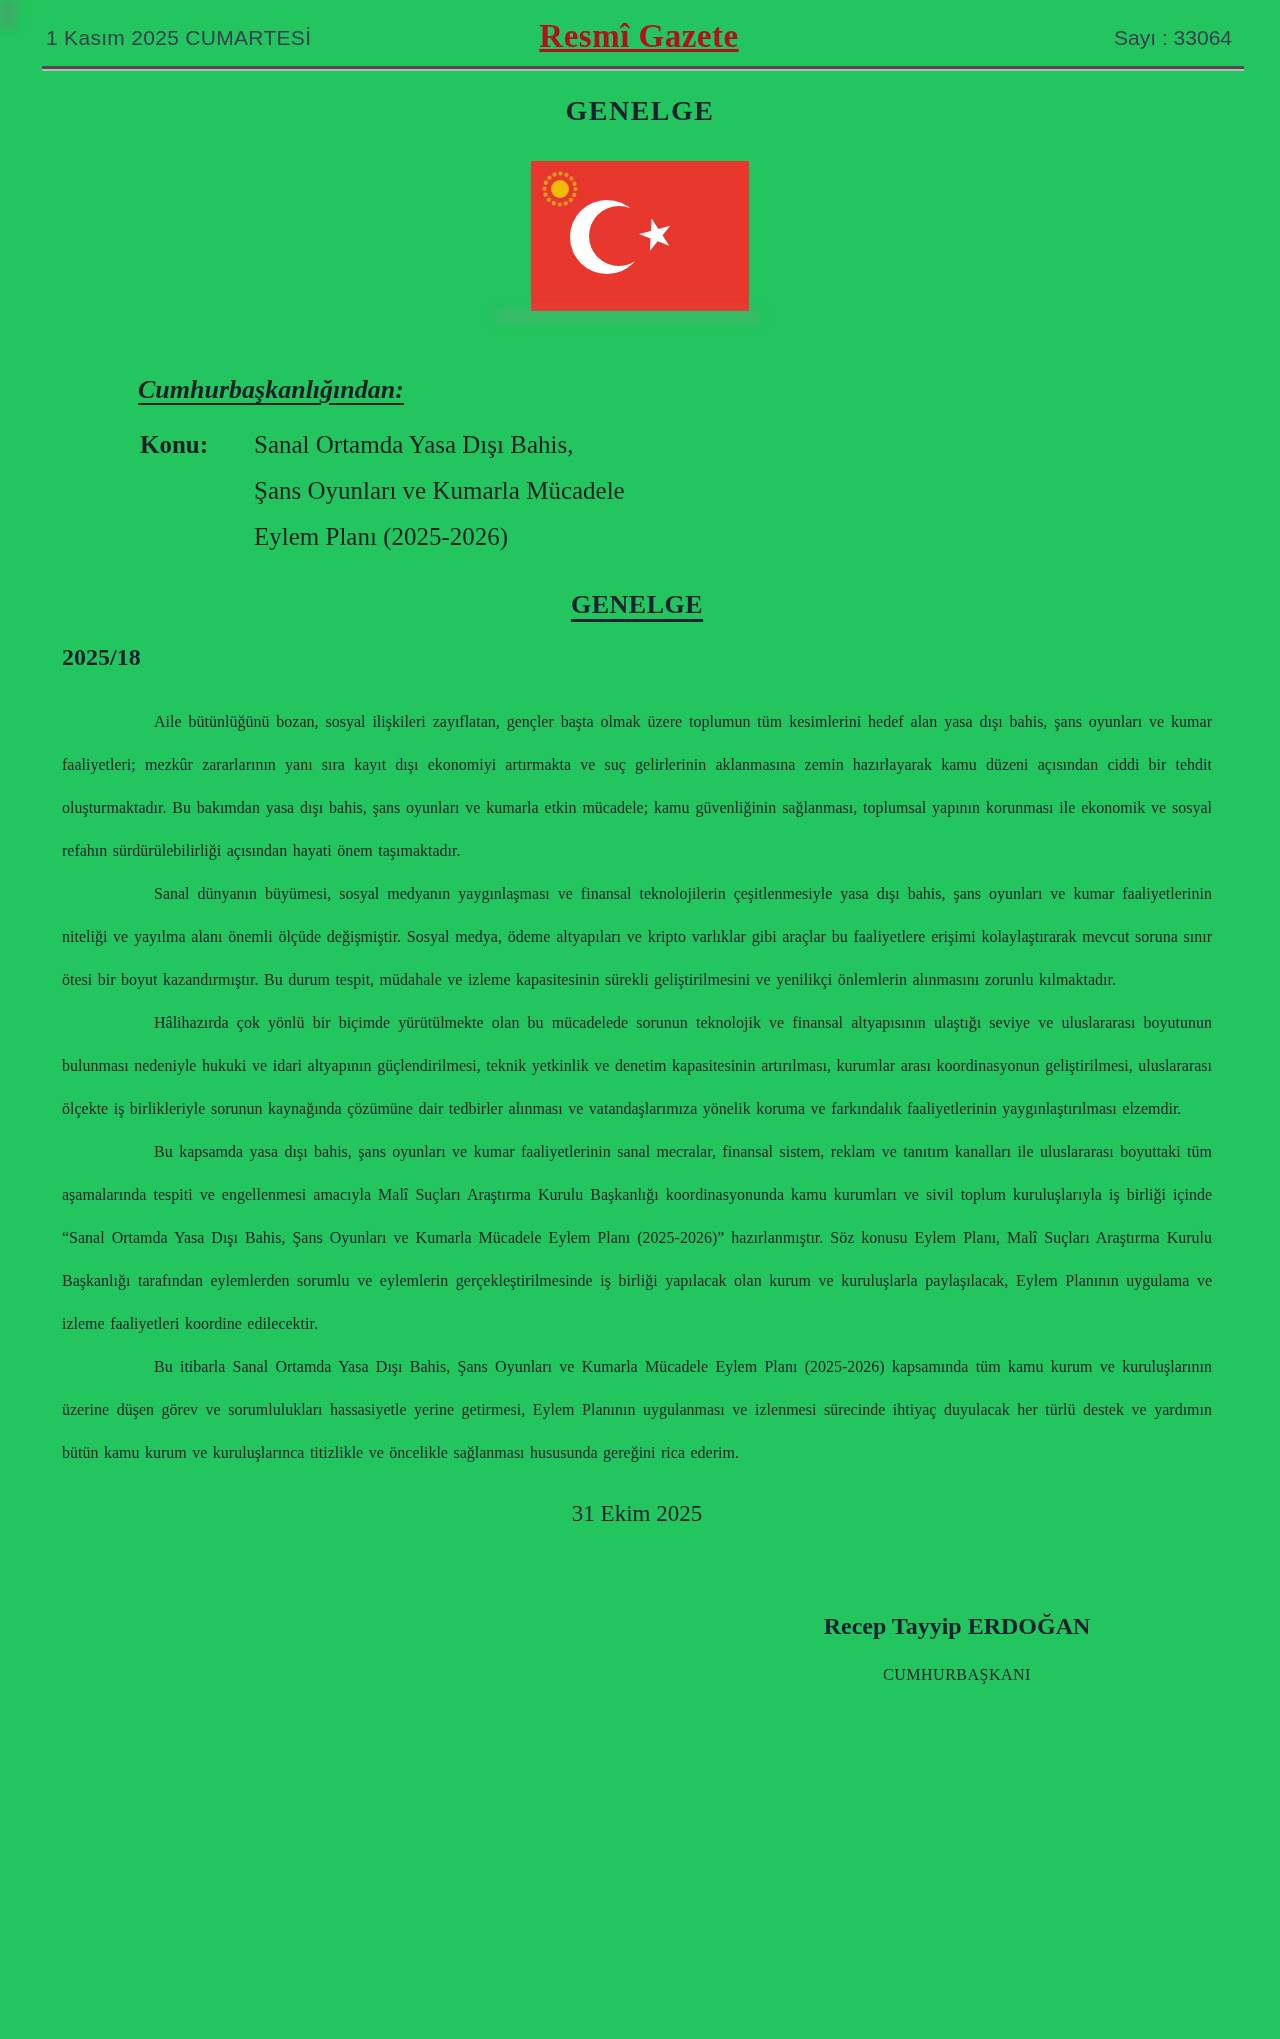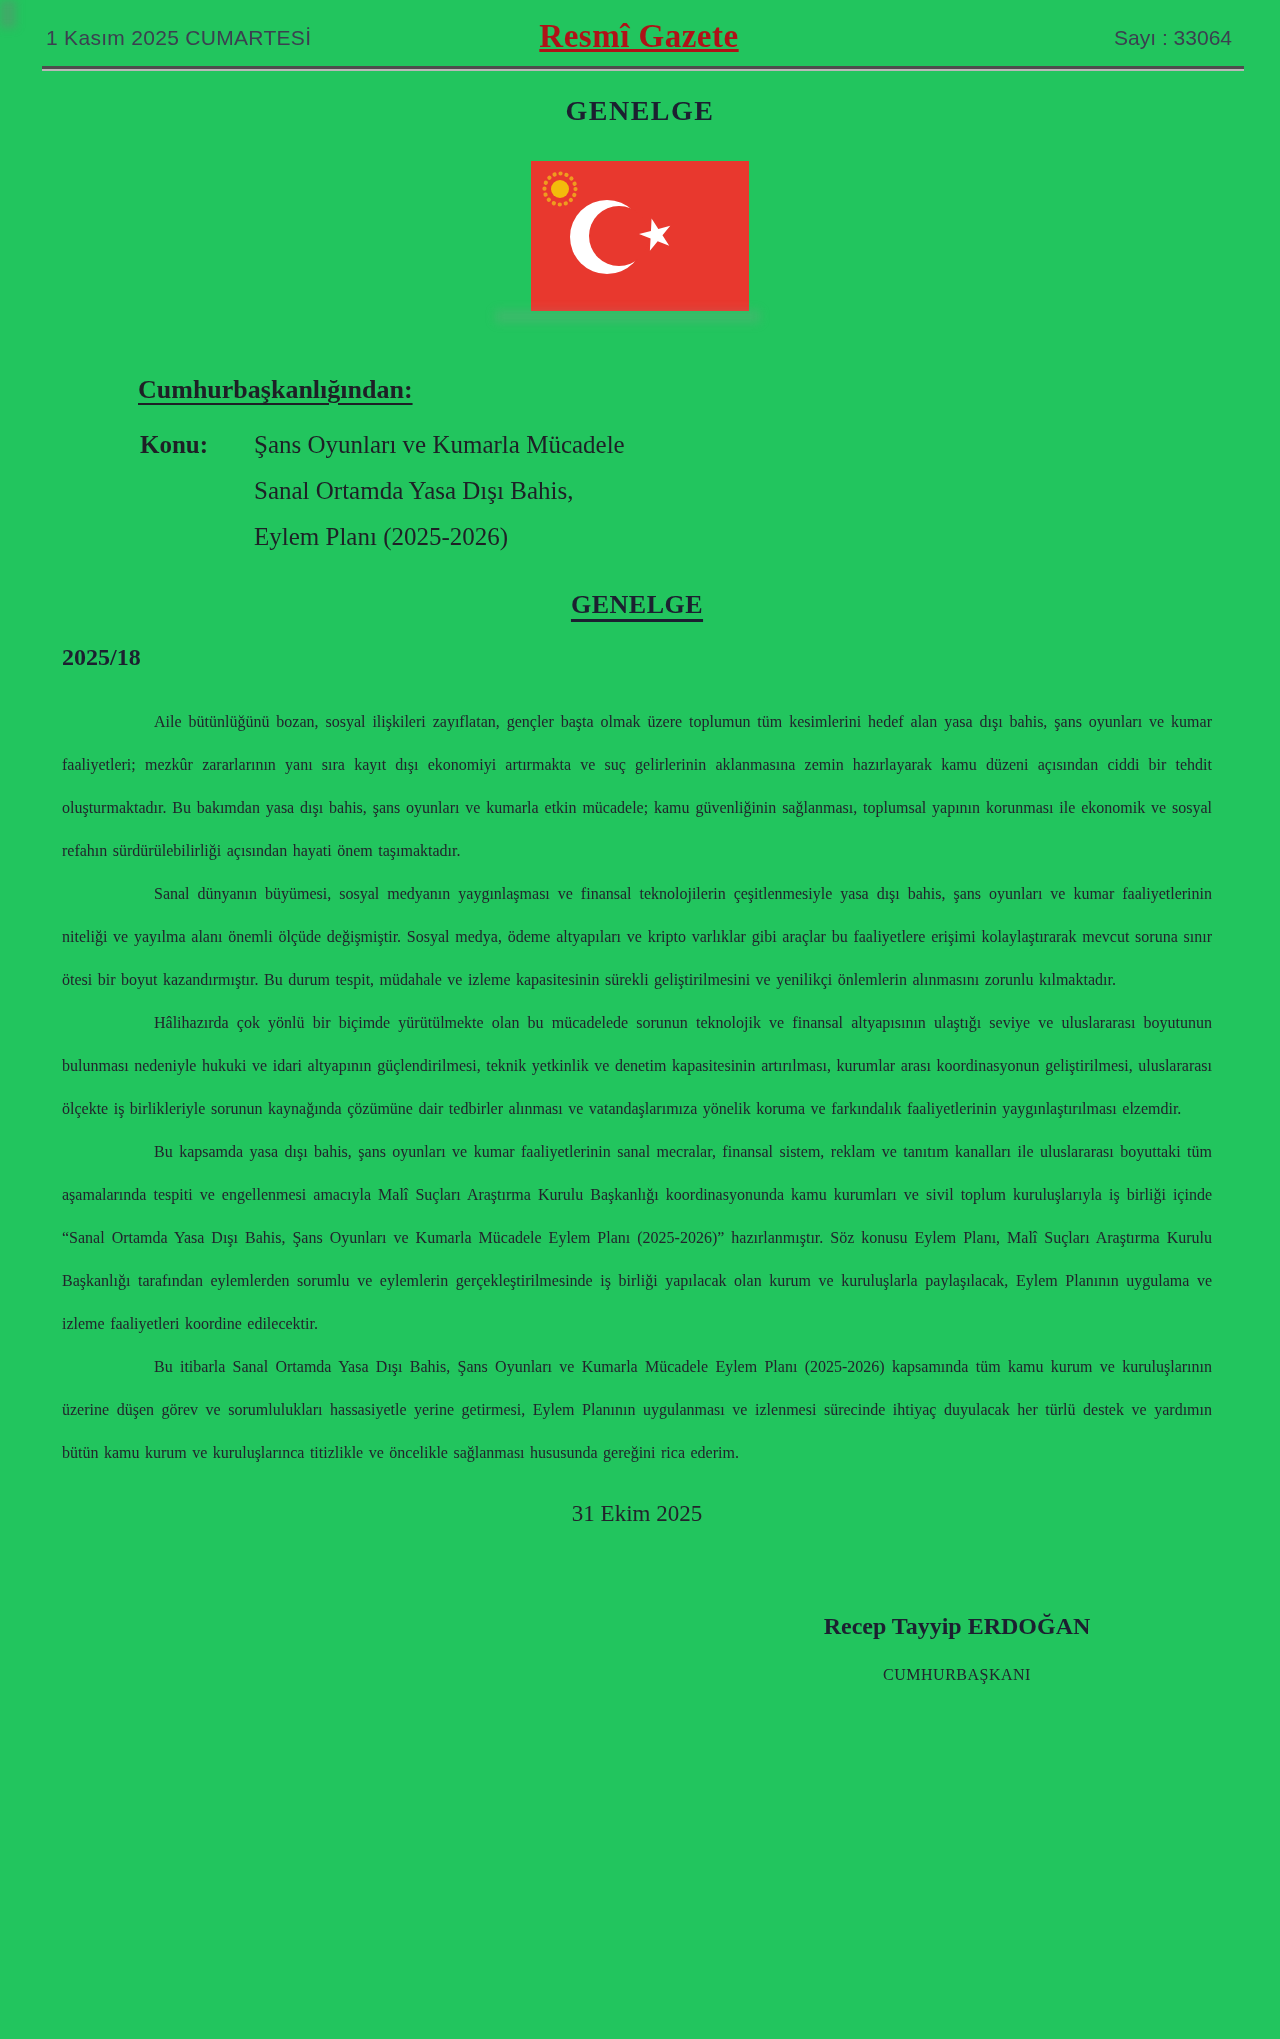--- a/index.html
+++ b/index.html
@@ -76,20 +76,21 @@
 
   .content{margin:0 68px 0 62px;}
 
   .from-line{
     margin:64px 0 0 76px;
     font-size:26px;font-weight:bold;
     text-decoration:underline;
     text-decoration-thickness:2px;
     text-underline-offset:5px;
     color:#1e2026;
+    font-style:italic;
   }
   .subject-row{
     display:flex;
     margin:17px 0 0 78px;
     font-size:25px;line-height:46px;color:#1e2026;
   }
   .subject-label{font-weight:bold;width:114px;flex:none;}
   .subject-lines{white-space:nowrap;}
 
   .h-main{
@@ -157,22 +158,22 @@
     </svg>
   </div>
 
   <div class="content">
 
     <div class="from-line">Cumhurbaşkanlığından:</div>
 
     <div class="subject-row">
       <div class="subject-label">Konu:</div>
       <div class="subject-lines">
+        <div>Sanal Ortamda Yasa Dışı Bahis,</div>
         <div>Şans Oyunları ve Kumarla Mücadele</div>
-        <div>Sanal Ortamda Yasa Dışı Bahis,</div>
         <div>Eylem Planı (2025-2026)</div>
       </div>
     </div>
 
     <div class="h-main">
       <span>GENELGE</span>
     </div>
     <div class="circ-no">2025/18</div>
 
     <div class="body-text">

